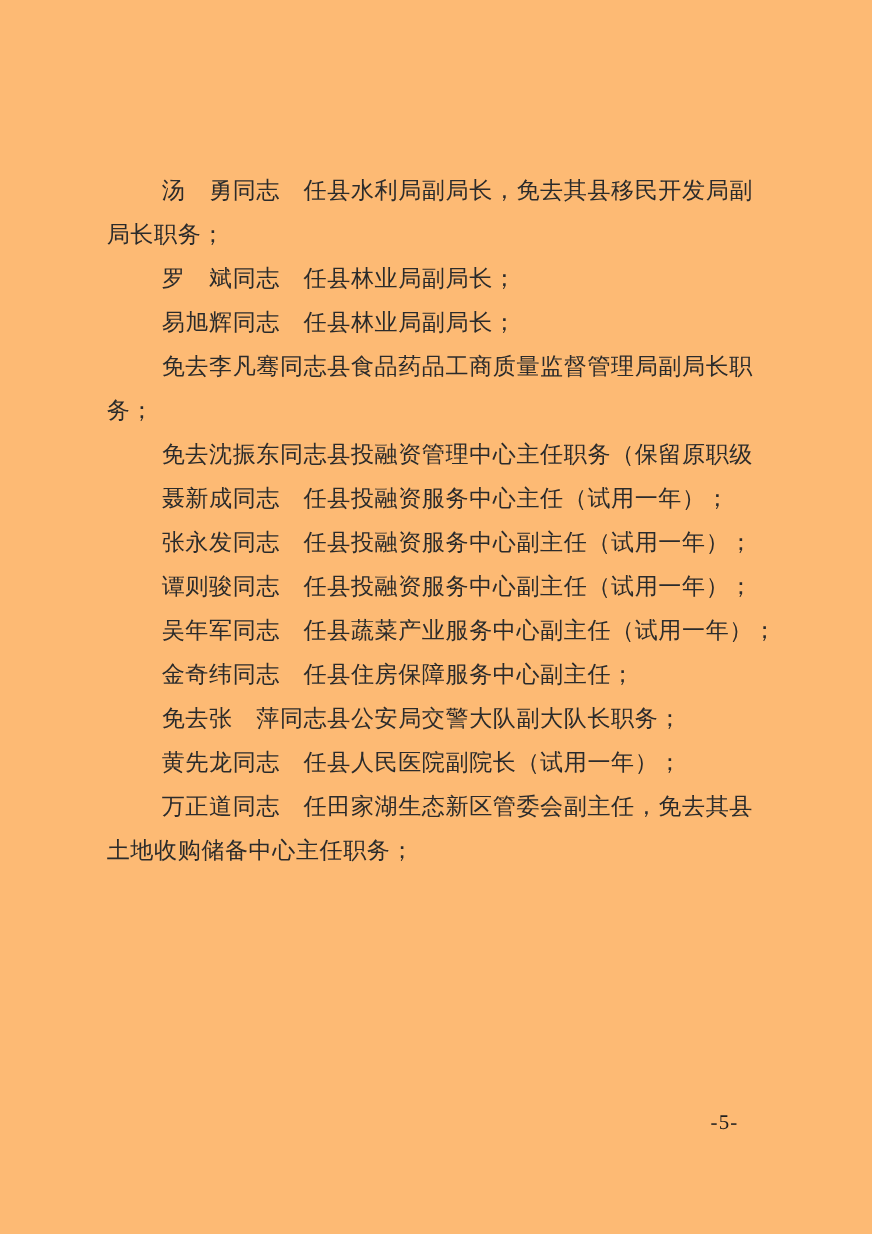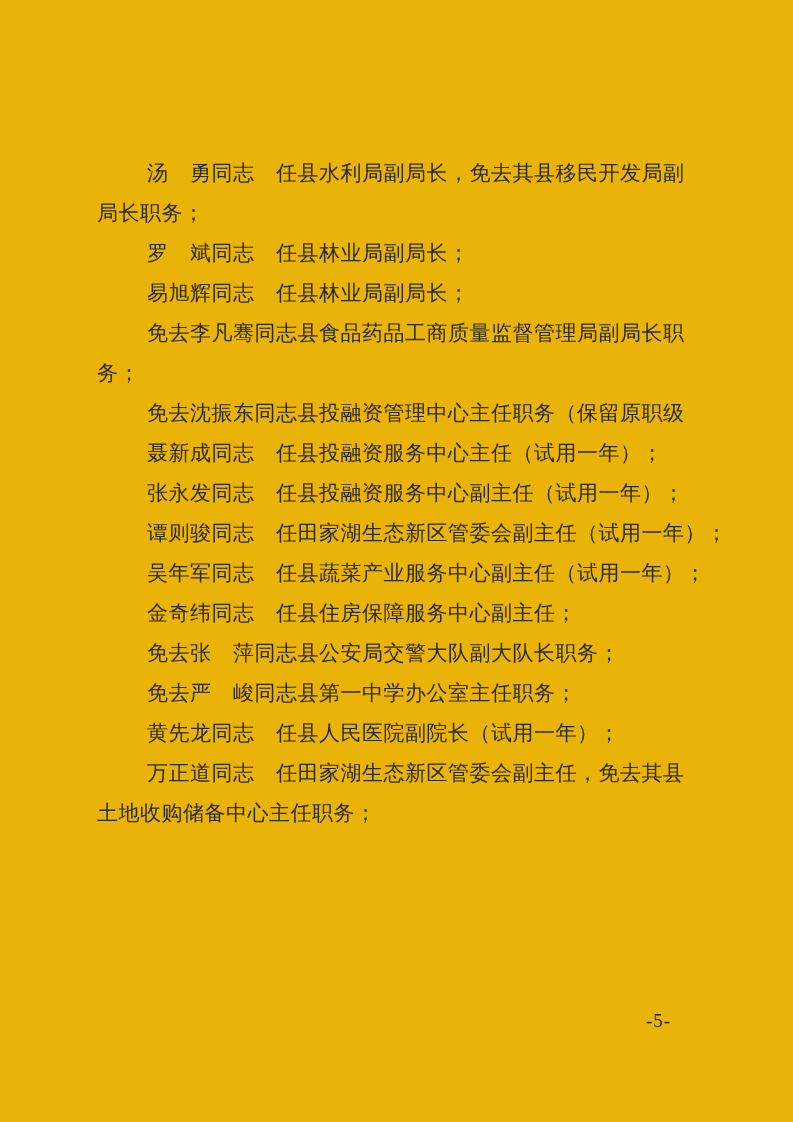--- a/index.html
+++ b/index.html
@@ -4,21 +4,21 @@
 <style>
   html, body {
     margin: 0;
     padding: 0;
     background: #ffffff;
   }
   .page {
     position: relative;
     width: 793px;
     height: 1122px;
-    background: #eab308;
+    background: #fdba74;
     overflow: hidden;
     font-family: "Liberation Serif", "DejaVu Serif", serif;
   }
   .content {
     position: absolute;
     left: 97px;
     top: 153px;
     width: 600px;
   }
   .doc-line {
@@ -51,23 +51,22 @@
   <div class="content">
       <div class="doc-line indent">汤　勇同志　任县水利局副局长，免去其县移民开发局副</div>
       <div class="doc-line">局长职务；</div>
       <div class="doc-line indent">罗　斌同志　任县林业局副局长；</div>
       <div class="doc-line indent">易旭辉同志　任县林业局副局长；</div>
       <div class="doc-line indent">免去李凡骞同志县食品药品工商质量监督管理局副局长职</div>
       <div class="doc-line">务；</div>
       <div class="doc-line indent">免去沈振东同志县投融资管理中心主任职务（保留原职级</div>
       <div class="doc-line indent">聂新成同志　任县投融资服务中心主任（试用一年）；</div>
       <div class="doc-line indent">张永发同志　任县投融资服务中心副主任（试用一年）；</div>
-      <div class="doc-line indent">谭则骏同志　任田家湖生态新区管委会副主任（试用一年）；</div>
+      <div class="doc-line indent">谭则骏同志　任县投融资服务中心副主任（试用一年）；</div>
       <div class="doc-line indent">吴年军同志　任县蔬菜产业服务中心副主任（试用一年）；</div>
       <div class="doc-line indent">金奇纬同志　任县住房保障服务中心副主任；</div>
       <div class="doc-line indent">免去张　萍同志县公安局交警大队副大队长职务；</div>
-      <div class="doc-line indent">免去严　峻同志县第一中学办公室主任职务；</div>
       <div class="doc-line indent">黄先龙同志　任县人民医院副院长（试用一年）；</div>
       <div class="doc-line indent">万正道同志　任田家湖生态新区管委会副主任，免去其县</div>
       <div class="doc-line">土地收购储备中心主任职务；</div>
     </div>
   <div class="page-number">-5-</div>
 </div>
 
 </body></html>

